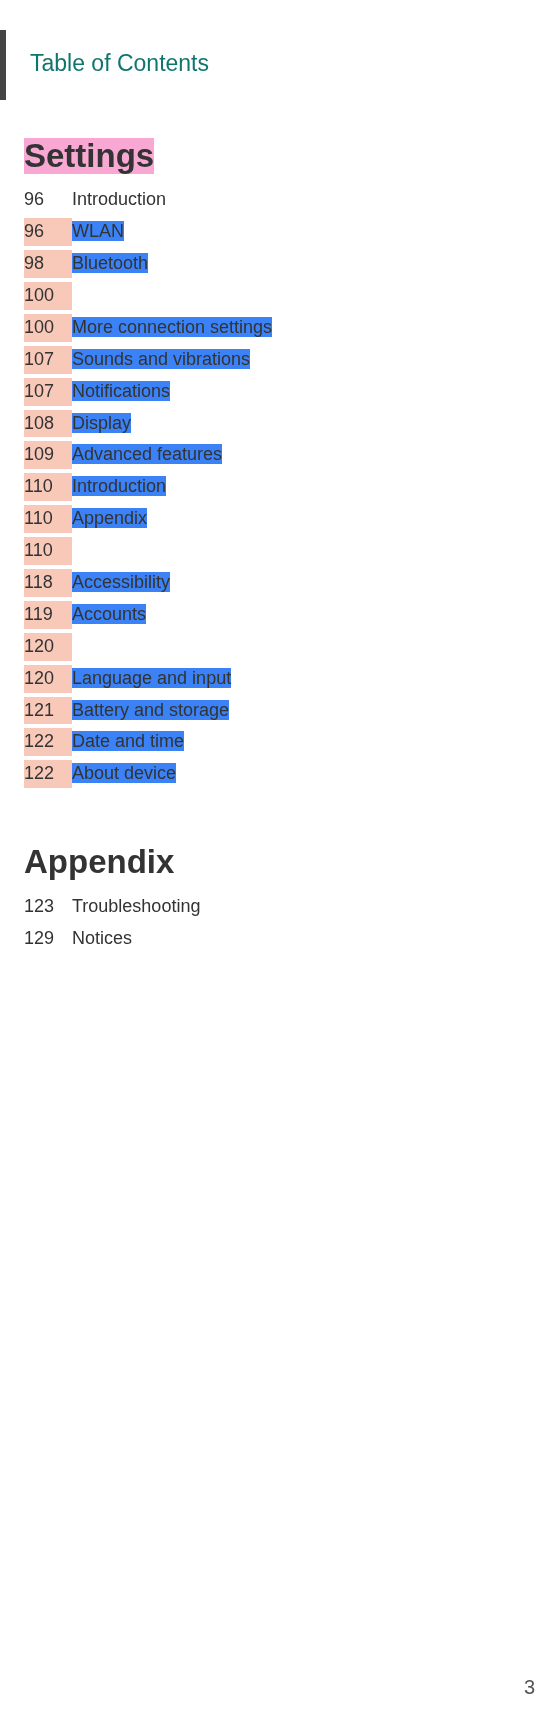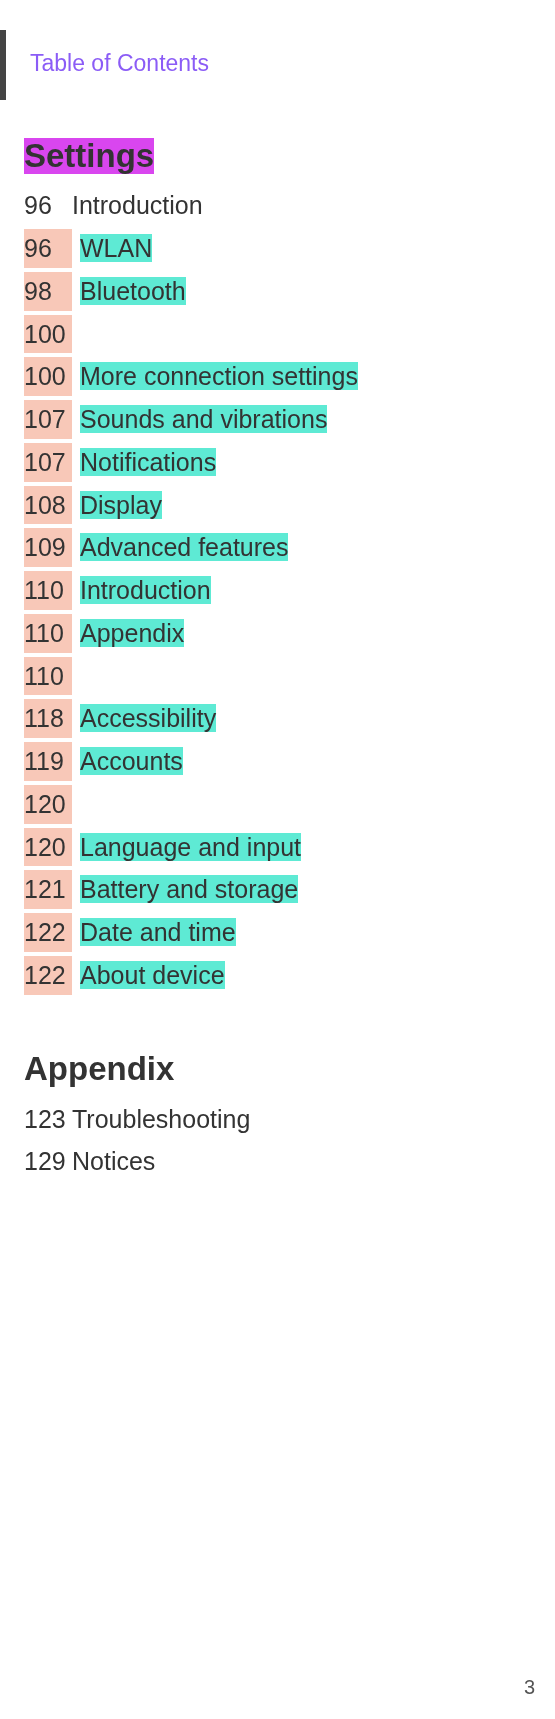--- a/index.html
+++ b/index.html
@@ -21,62 +21,61 @@
       top: 30px;
       width: 6px;
       height: 70px;
       background: #444;
     }
     .header-title {
       position: absolute;
       left: 30px;
       top: 50px;
       font-size: 23px;
-      color: #8b5cf6;
+      color: #0f766e;
       font-weight: 400;
     }
     .content {
       position: absolute;
       left: 24px;
       top: 130px;
       width: 500px;
     }
     .section-heading {
       font-size: 33px;
       font-weight: 600;
       margin-bottom: 12px;
       margin-top: 8px;
     }
     .section-heading.hl {
-      background: #d946ef;
+      background: #f9a8d4;
       display: inline-block;
       line-height: 1.1;
       color: #333;
     }
     .toc-row {
       display: flex;
       align-items: baseline;
       margin-bottom: 4px;
-      font-size: 25px;
+      font-size: 18px;
       line-height: 1.55;
     }
     .page-num {
       width: 48px;
       flex-shrink: 0;
       color: #333;
     }
     .page-num.hl {
       background: #f8c8b8;
     }
     .toc-title {
       color: #333;
     }
     .toc-title.hl {
-      background: #5eead4;
-      margin-left: 8px;
+      background: #3b82f6;
     }
     .section-block {
       margin-bottom: 55px;
     }
     .page-footer {
       position: absolute;
       right: 20px;
       bottom: 20px;
       font-size: 20px;
       color: #555;

